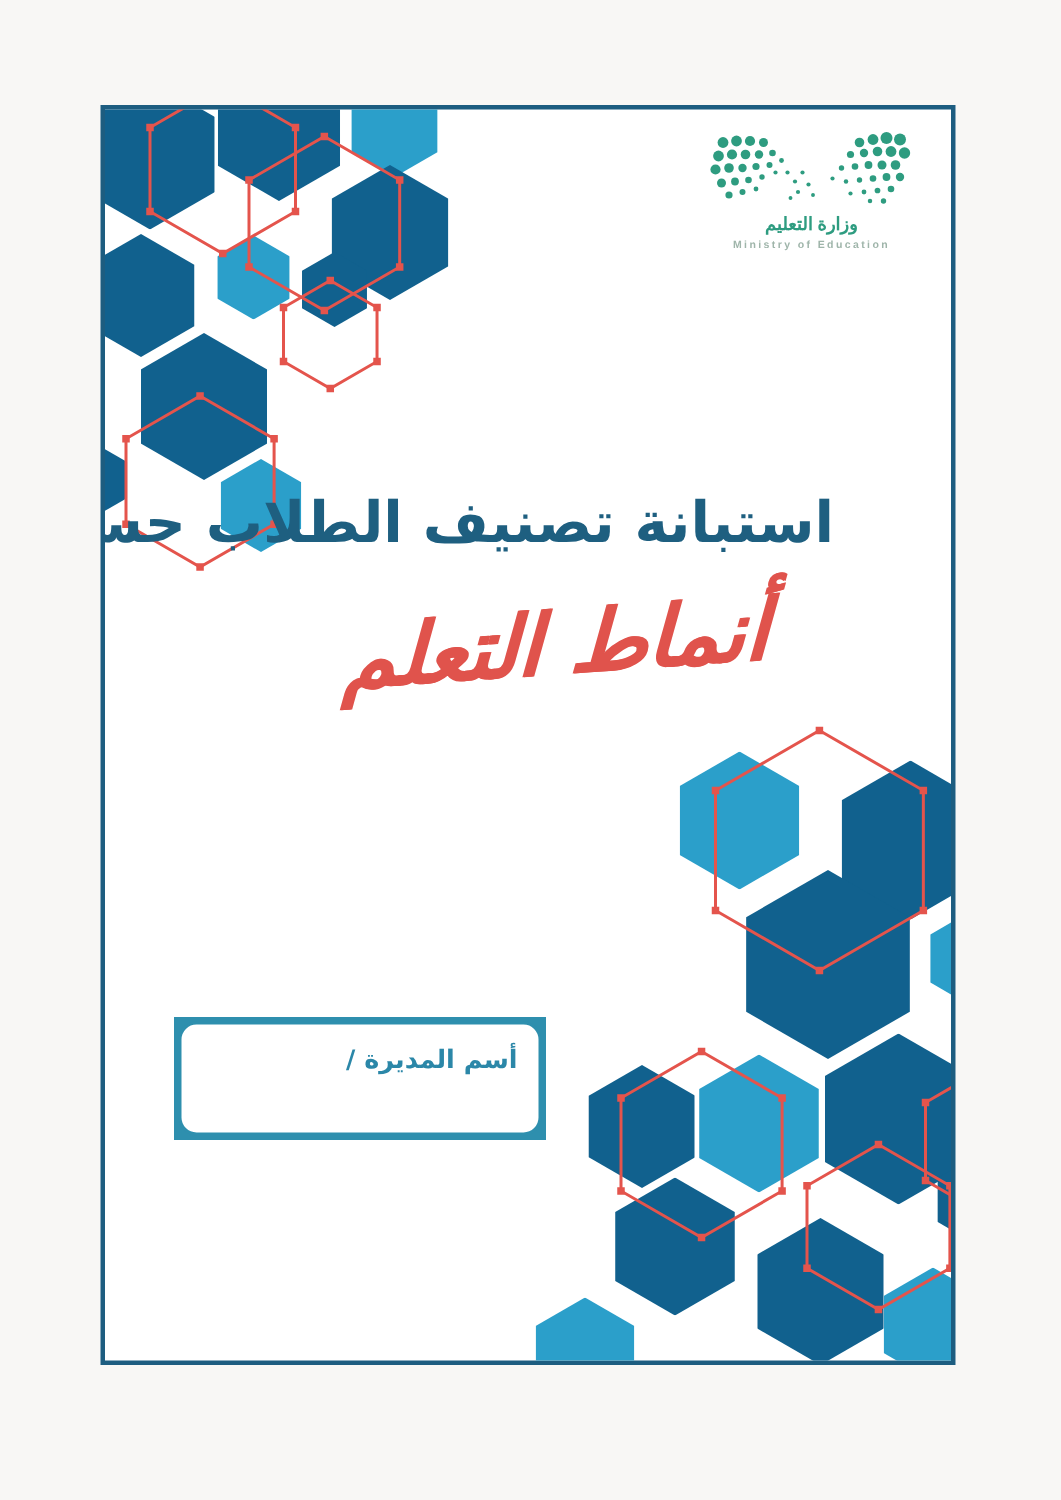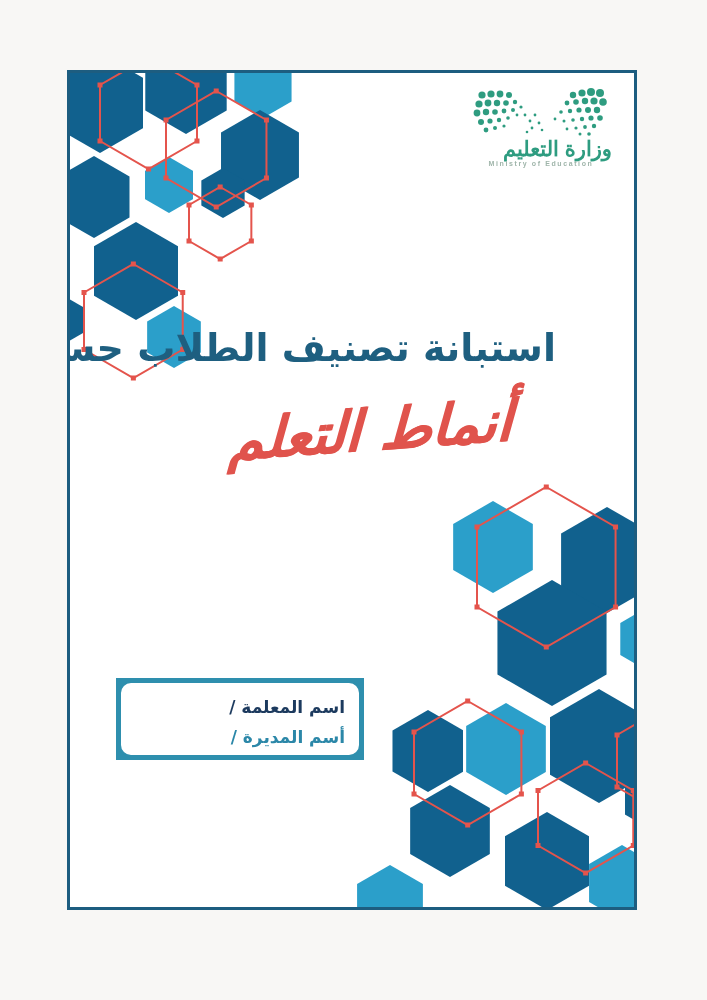--- a/index.html
+++ b/index.html
@@ -16,23 +16,22 @@
     position:absolute;
     clip-path:polygon(50% 0%,100% 25%,100% 75%,50% 100%,0% 75%,0% 25%);
   }
   .hex.d{background:#11618e;}
   .hex.l{background:#2b9fca;}
   .hexline{position:absolute;overflow:visible;}
   
   .logo{position:absolute;left:400px;top:12px;width:142px;height:92px;text-align:center;}
   .logo-dots{width:138px;height:54px;margin:0 auto;display:block;}
   .logo-wordmark{
-    color:#2e9c80;font-weight:bold;font-size:21px;line-height:20px;direction:rtl;
-    font-family:Liberation Sans, sans-serif;
-    text-align:right;
+    color:#2e9c80;font-weight:bold;font-size:12px;line-height:20px;direction:rtl;
+    font-family:Liberation Serif, serif;
   }
   .logo-sub{
     color:#9fb5aa;font-size:7px;letter-spacing:1.6px;line-height:10px;font-weight:bold;
     font-family:"Liberation Sans",sans-serif;
   }
   
   .cover-title{
     position:absolute;top:253px;right:78px;direction:rtl;white-space:nowrap;
     color:#1e5f80;font-weight:bold;font-size:38px;
     font-family:"DejaVu Sans","Liberation Sans",sans-serif;
@@ -223,18 +222,17 @@
     <div class="logo-wordmark">وزارة التعليم</div>
     <div class="logo-sub">Ministry of Education</div>
   </div>
 
   <div class="cover-title">استبانة تصنيف الطلاب حسب</div>
 
   <div class="cover-callig">أنماط التعلم</div>
 
   <div class="name-box">
     <div class="name-box-inner">
-      <div class="name-line teacher">اسم المعلمة /</div>
       <div class="name-line principal">أسم المديرة /</div>
     </div>
   </div>
 
 </div>
 
 </body></html>

